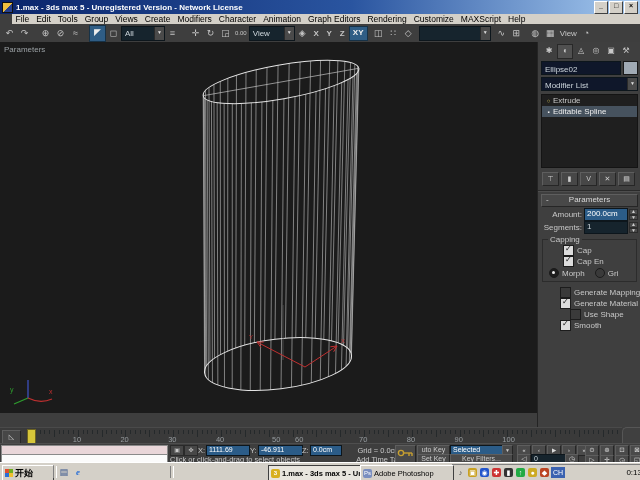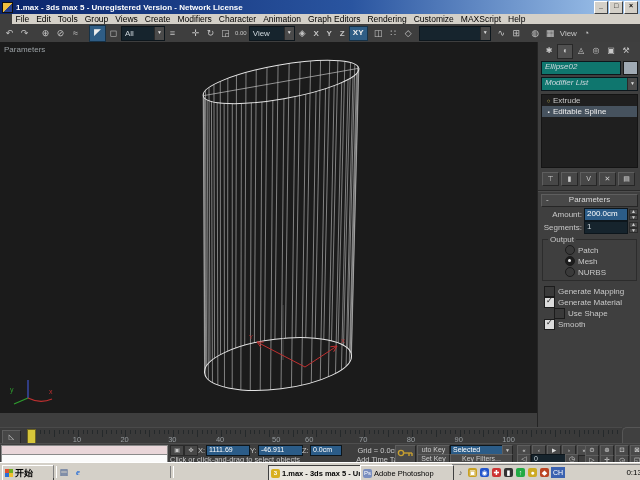--- a/index.html
+++ b/index.html
@@ -32,21 +32,21 @@
   .tb-text.small{font-size:6px;}
   
   .viewport{left:0;top:42px;width:537px;height:371px;background:#1b1b1b;}
   .vp-label{position:absolute;left:4px;top:3px;font-size:8px;color:#9aa0a4;}
   
   .cpanel{left:537px;top:42px;width:103px;height:385px;background:#3f3f3f;border-left:1px solid #242424;font-size:8px;}
   .cp-tabs{display:flex;gap:1px;padding:2px 2px 1px 4px;}
   .cp-tab{width:14px;height:13px;text-align:center;line-height:13px;font-size:8px;color:#c8c8c8;}
   .cp-tab.active{background:#505050;border:1px solid #282828;line-height:11px;}
   .cp-row{display:flex;align-items:center;gap:2px;padding:1px 3px;}
-  .fld{height:12px;background:#0f766e;border:1px solid #0d161c;color:#cdd6dc;display:flex;align-items:flex-start;font-style:italic;}
+  .fld{height:12px;background:#0f172a;border:1px solid #0d161c;color:#cdd6dc;display:flex;align-items:flex-end;}
   .fld .lab{flex:1;padding-left:3px;white-space:nowrap;overflow:hidden;}
   .swatch{width:13px;height:12px;border:1px solid #1a1a1a;}
   .stack{margin:2px 3px;height:72px;background:#1f1f1f;border:1px solid #141414;overflow:hidden;}
   .stack-row{height:11px;display:flex;align-items:center;padding-left:2px;color:#c6c6c6;}
   .stack-row.selected{background:#46525e;color:#eee;}
   .stack-ico{width:9px;font-size:6px;text-align:center;}
   .sbtns{display:flex;gap:2px;padding:2px 4px;}
   .sbtn{width:15px;height:12px;background:#474747;border:1px solid;border-color:#5e5e5e #262626 #262626 #5e5e5e;
         font-size:7px;line-height:11px;text-align:center;color:#ccc;}
   .hsep{height:0;border-top:1px solid #2a2a2a;border-bottom:1px solid #4e4e4e;margin:2px 0;}
@@ -326,40 +326,44 @@
     </div>
     <div class="prow">
       <span class="plabel">Segments:</span>
       <span class="pfield">1</span>
       <span class="spin">
           <span class="up"></span>
           <span class="dn"></span>
         </span>
     </div>
 
-
     <div class="gbox">
-      <span class="glegend">Output</span>
-      <div id="output-opts" style="padding-left:16px">
-          <div class="crow">
-            <span class="radio"></span>
-            <span>Patch</span>
-          </div>
-          <div class="crow">
-            <span class="radio selected"></span>
-            <span>Mesh</span>
-          </div>
-          <div class="crow">
-            <span class="radio"></span>
-            <span>NURBS</span>
-          </div>
-        </div>
-    </div>
-
-    <div id="gen-checks" style="padding:2px 0 0 2px">
+      <span class="glegend">Capping</span>
+      <div class="crow" style="margin-left:18px">
+        <span class="chk checked"></span>
+        <span>Cap</span>
+      </div>
+      <div class="crow" style="margin-left:18px">
+        <span class="chk checked"></span>
+        <span>Cap En</span>
+      </div>
+      <div style="display:flex">
+        <div class="crow">
+          <span class="radio selected"></span>
+          <span>Morph</span>
+        </div>
+        <div class="crow" style="margin-left:10px">
+          <span class="radio"></span>
+          <span>Gri</span>
+        </div>
+      </div>
+    </div>
+
+
+    <div id="gen-checks" style="padding:2px 0 0 18px">
         <div class="crow">
           <span class="chk"></span>
           <span>Generate Mapping</span>
         </div>
         <div class="crow">
           <span class="chk checked"></span>
           <span>Generate Material</span>
         </div>
         <div class="crow" style="margin-left: 14px;">
           <span class="chk"></span>
@@ -499,21 +503,21 @@
         <div class="tick" style="left: 607.533px;"></div>
         <div class="tick" style="left: 612.306px;"></div>
         <div class="tick" style="left: 617.079px;"></div>
       </div>
     <div id="ruler-nums">
         <span class="rnum" style="left: 72.73px;">10</span>
         <span class="rnum" style="left: 120.46px;">20</span>
         <span class="rnum" style="left: 168.19px;">30</span>
         <span class="rnum" style="left: 215.92px;">40</span>
         <span class="rnum" style="left: 272px;">50</span>
-        <span class="rnum" style="left: 305px;">60</span>
+        <span class="rnum" style="left: 295px;">60</span>
         <span class="rnum" style="left: 359.11px;">70</span>
         <span class="rnum" style="left: 406.84px;">80</span>
         <span class="rnum" style="left: 454.57px;">90</span>
         <span class="rnum" style="left: 502.3px;">100</span>
       </div>
     <div class="tmarker"></div>
     <div class="mce">◺</div>
   </div>
   <div class="abs corner"></div>
 

